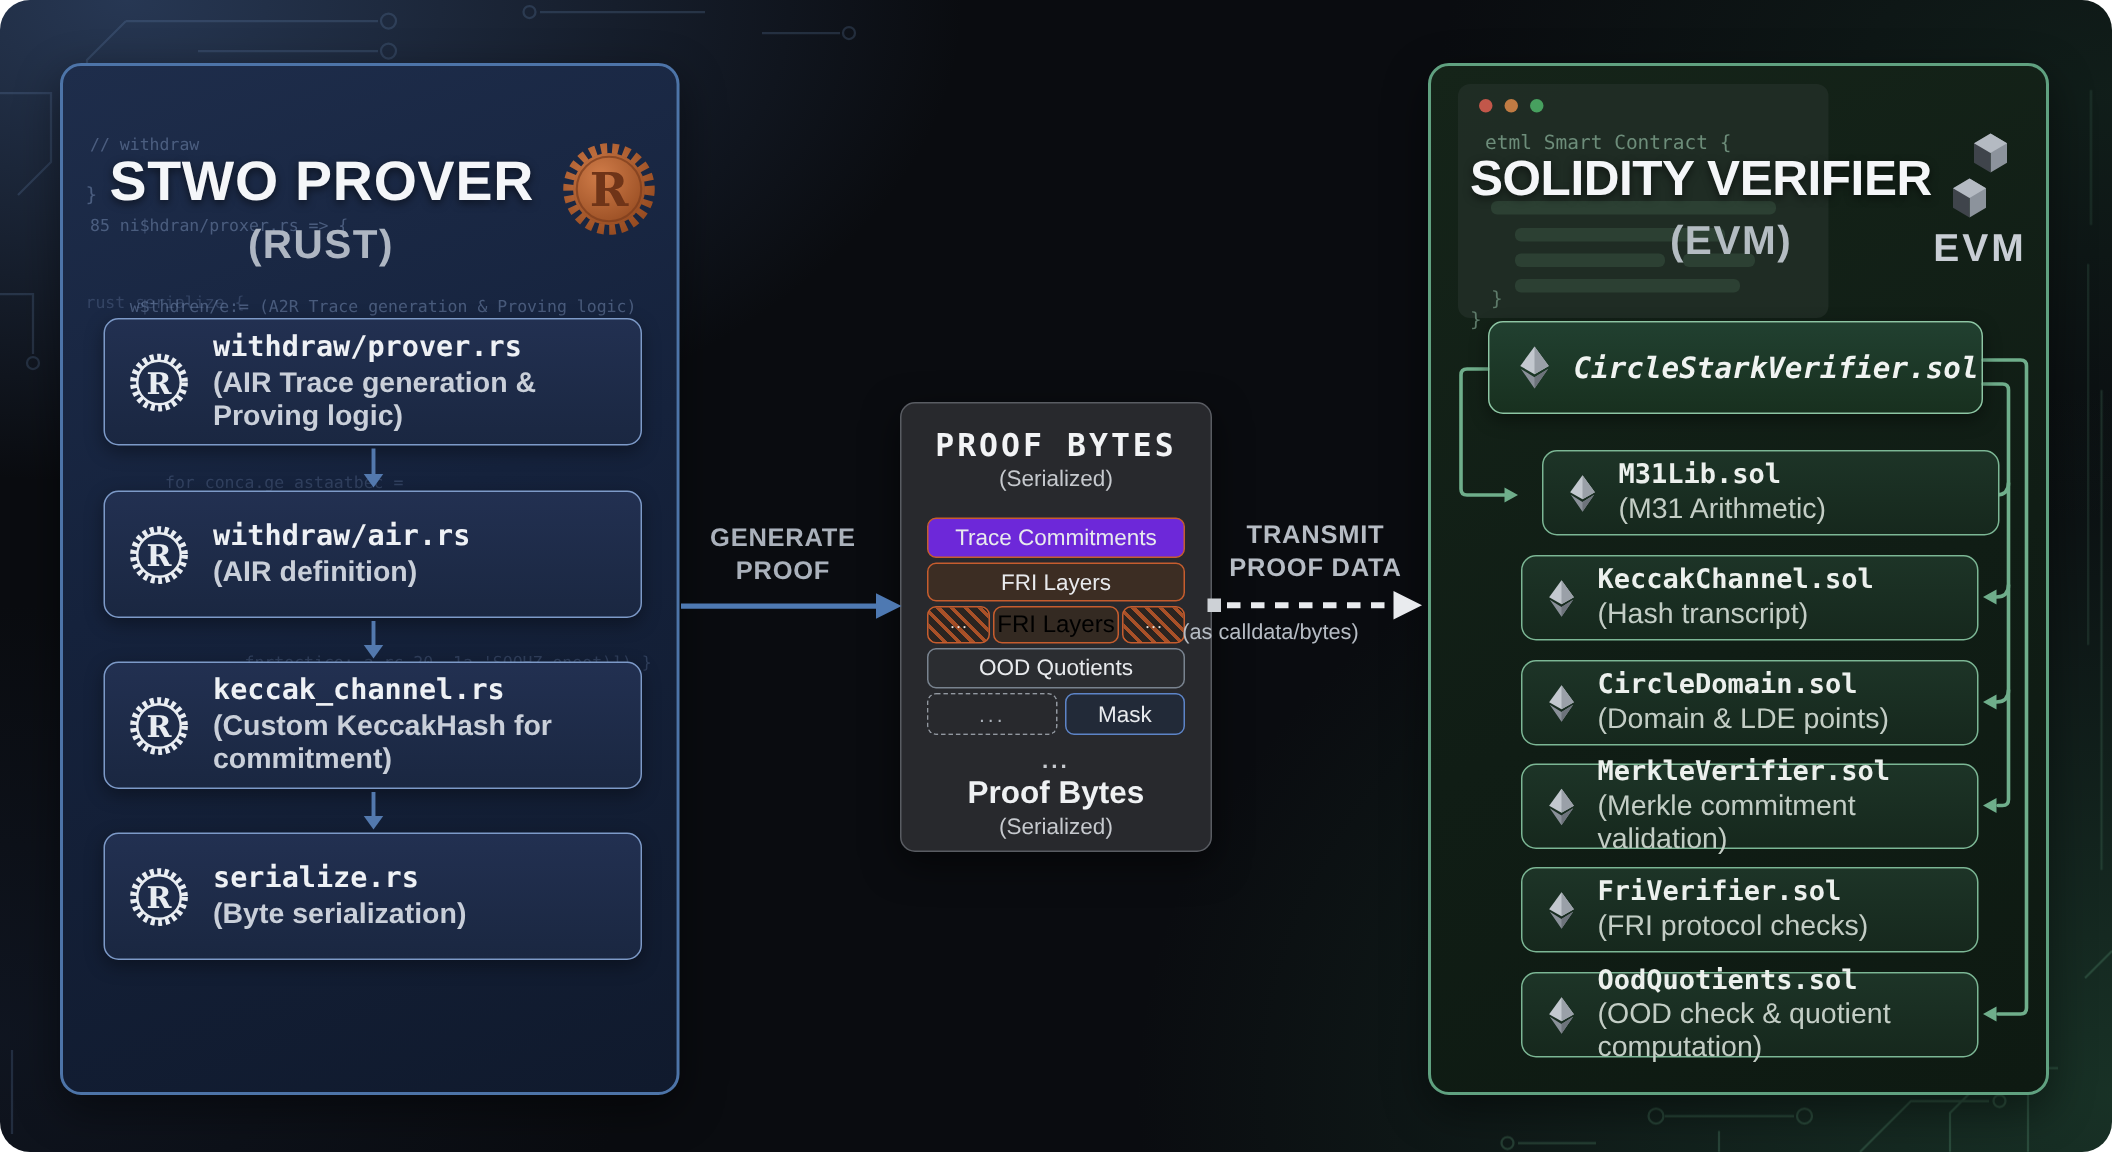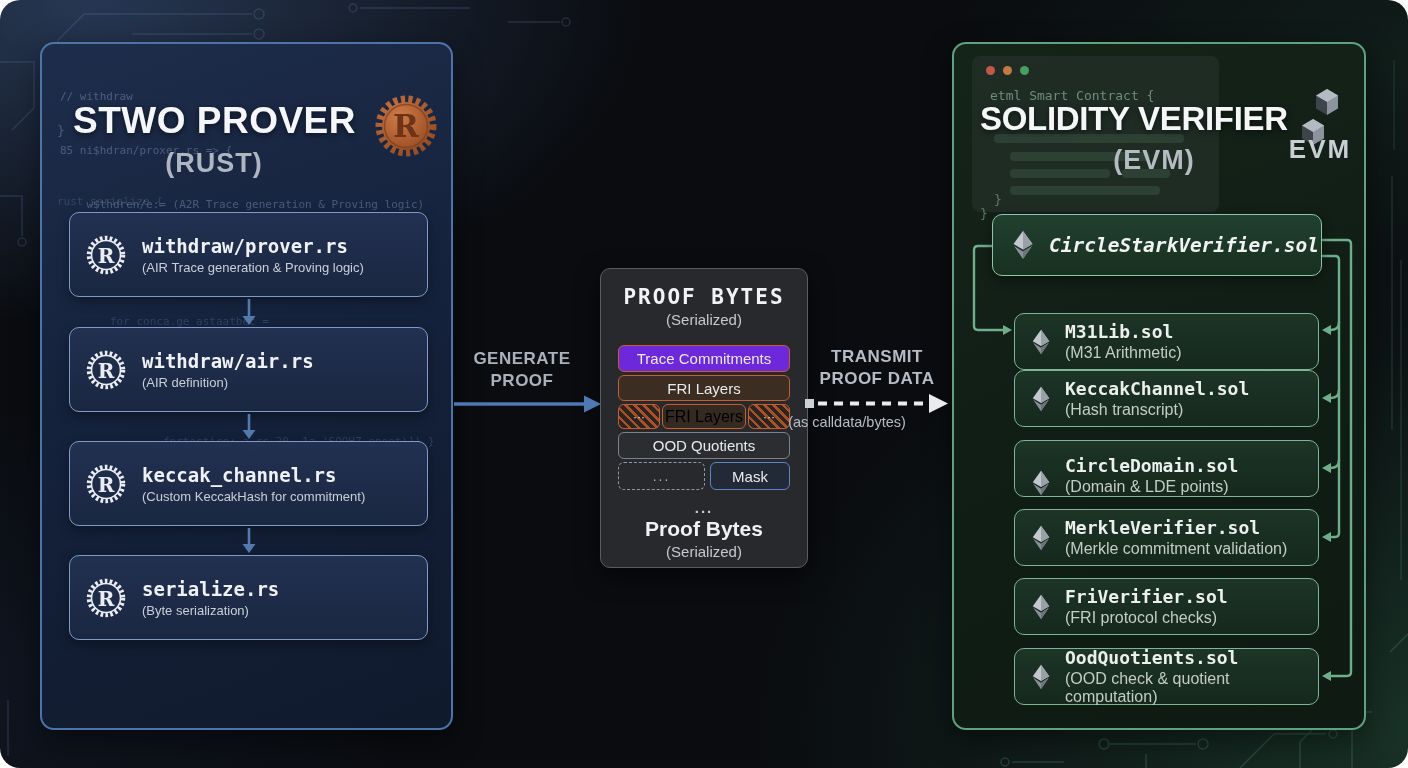--- a/index.html
+++ b/index.html
@@ -35,21 +35,21 @@
 
   .lp-box {
     position: absolute; left: 27px; width: 359px; height: 85px;
     background: linear-gradient(180deg, #223051 0%, #1a2741 100%);
     border: 1.5px solid #7d9ac8; border-radius: 10px;
     display: flex; align-items: center; padding-left: 16px;
     box-shadow: 0 4px 12px rgba(0,0,0,.35);
   }
   .lp-box .gear { width: 40px; height: 40px; margin-right: 16px; flex: 0 0 auto; }
   .lp-name { font-family: "DejaVu Sans Mono", monospace; font-size: 19px; font-weight: bold; color: #eef1f5; }
-  .lp-desc { font-size: 13px; color: #c9cfd9; margin-top: 3px; }
+  .lp-desc { font-size: 19px; color: #c9cfd9; margin-top: 3px; font-weight: bold; }
   .b1 { top: 168px; } .b2 { top: 283px; } .b3 { top: 397px; } .b4 { top: 511px; }
 
   
   .proof-box {
     position: absolute; left: 600px; top: 268px; width: 208px; height: 300px;
     background: #28292d; border: 1.5px solid #595c62; border-radius: 10px;
     box-shadow: 0 8px 24px rgba(0,0,0,.55); z-index: 2; text-align: center;
   }
   .pb-title { margin-top: 16px; font-family: "DejaVu Sans Mono", monospace; font-weight: bold;
     font-size: 21px; letter-spacing: 2px; color: #f2f3f5; white-space: nowrap; }
@@ -100,42 +100,42 @@
   .editor .code-line { position: absolute; left: 18px; top: 32px; font-family: "DejaVu Sans Mono", monospace;
     font-size: 13px; color: #6d8d7a; white-space: pre; }
   .editor .bar { position: absolute; height: 9px; border-radius: 4px; background: #2c4033; }
   .editor .brace { position: absolute; font-family: "DejaVu Sans Mono", monospace; font-size: 13px; color: #5d7a69; }
   .rp-head { position: absolute; left: 26px; top: 56px; width: 296px; text-align: center; z-index: 3; }
   .rp-title { font-size: 33px; font-weight: 800; color: #f4f6f8; white-space: nowrap;
     text-shadow: 0 2px 6px rgba(0,0,0,.55); letter-spacing: -.3px; }
   .rp-sub { margin-top: 7px; font-size: 27px; font-weight: 600; color: #b4bcc2;
     letter-spacing: 1px; transform: translateX(26px); }
   .evm-logo { position: absolute; left: 342px; top: 44px; width: 48px; height: 58px; z-index: 3; }
-  .evm-label { position: absolute; left: 334px; top: 90px; width: 64px; text-align: center;
+  .evm-label { position: absolute; left: 334px; top: 106px; width: 64px; text-align: center;
     font-size: 26px; font-weight: 800; letter-spacing: 2px; color: #c9ced5; z-index: 3; }
 
   .rp-main {
     position: absolute; left: 38px; top: 170px; width: 330px; height: 62px;
     background: linear-gradient(180deg, #214030 0%, #18301f 100%);
     border: 1.5px solid #8dc6a4; border-radius: 10px;
     display: flex; align-items: center; padding-left: 18px; z-index: 2;
     box-shadow: 0 4px 12px rgba(0,0,0,.4);
   }
   .rp-main .eth { width: 24px; height: 30px; margin-right: 14px; flex: 0 0 auto; }
   .rp-main-name { font-family: "DejaVu Sans Mono", monospace; font-size: 19.5px; font-weight: bold; color: #f0f3f1; font-style: italic; }
   .rp-box {
     position: absolute; left: 60px; width: 305px; height: 57px;
     background: linear-gradient(180deg, #1d3427 0%, #16281d 100%);
     border: 1.5px solid #7cb795; border-radius: 10px;
     display: flex; align-items: center; padding-left: 16px; z-index: 2;
   }
   .rp-box .eth { width: 20px; height: 26px; margin-right: 14px; flex: 0 0 auto; }
   .rp-name { font-family: "DejaVu Sans Mono", monospace; font-size: 18px; font-weight: bold; color: #ecf0ed; }
-  .rp-desc { font-size: 16px; color: #c3cdc5; margin-top: 2px; }
-  .s1 { top: 269px; } .s2 { top: 326px; } .s3 { top: 396px; align-items: flex-end; }
+  .rp-desc { font-size: 19px; color: #c3cdc5; margin-top: 2px; }
+  .s1 { top: 256px; margin-left: 14px; } .s2 { top: 326px; } .s3 { top: 396px; }
   .s4 { top: 465px; } .s5 { top: 534px; } .s6 { top: 604px; }
 
   .overlay { position: absolute; left: 0; top: 0; pointer-events: none; }
 </style>
 </head>
 <body>
 
 <div class="canvas">
 
   <svg class="overlay" width="1408" height="768" style="z-index:0;">

